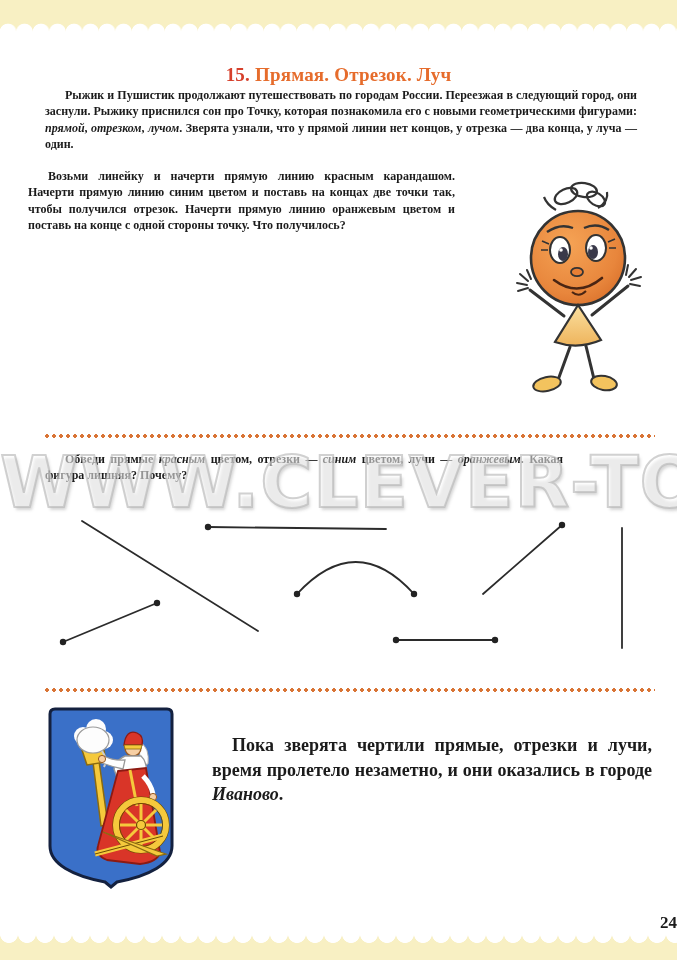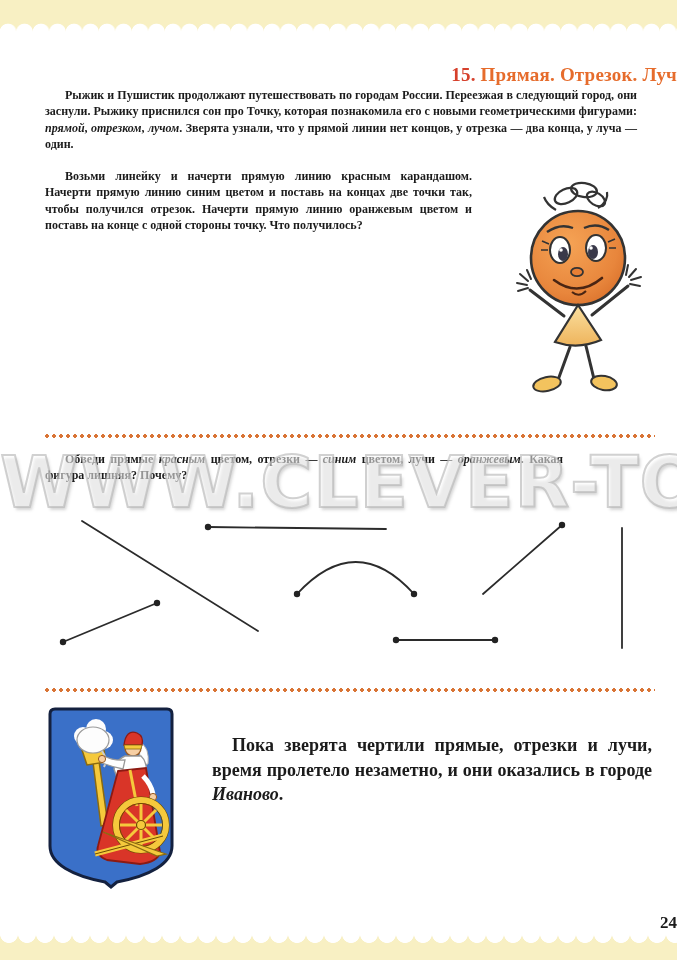--- a/index.html
+++ b/index.html
@@ -15,28 +15,28 @@
     background-image:radial-gradient(circle at 8px 10px,#ffffff 8px,rgba(255,255,255,0) 8.7px);
     background-size:16.5px 10px;background-repeat:repeat-x;
   }
   .band-bottom{position:absolute;bottom:0;left:0;width:100%;height:26px;background:#f8f0c3;}
   .band-bottom::before{
     content:"";position:absolute;top:0;left:0;width:100%;height:10px;
     background-image:radial-gradient(circle at 9px 0px,#ffffff 8.6px,rgba(255,255,255,0) 9.3px);
     background-size:18px 10px;background-repeat:repeat-x;
   }
   
-  .title{position:absolute;top:64px;left:0;width:100%;margin:0;text-align:right;
+  .title{position:absolute;top:64px;left:0;width:100%;margin:0;text-align:center;
     font-size:19px;font-weight:bold;letter-spacing:.2px;}
   .t-num{color:#d6402c;}
   .t-text{color:#e66c2c;}
   .body{margin:0;font-size:12px;font-weight:bold;line-height:1.37;text-align:justify;
     text-indent:20px;position:absolute;}
   .intro{top:87px;left:45px;width:592px;}
-  .task{top:168px;left:45px;width:427px;}
+  .task{top:168px;left:28px;width:427px;}
   .exercise{top:451px;left:45px;width:518px;z-index:2;}
   .city-text{position:absolute;top:733px;left:212px;width:440px;z-index:2;}
   .city-text p{margin:0;font-size:18px;font-weight:bold;line-height:1.37;text-align:justify;text-indent:20px;}
   
   .dots-sep{position:absolute;left:45px;width:610px;height:4px;
     background-image:radial-gradient(circle at 2px 2px,#d97435 1.6px,rgba(0,0,0,0) 2px);
     background-size:7px 4px;background-repeat:repeat-x;}
   .sep1{top:434px;}
   .sep2{top:688px;}
   

